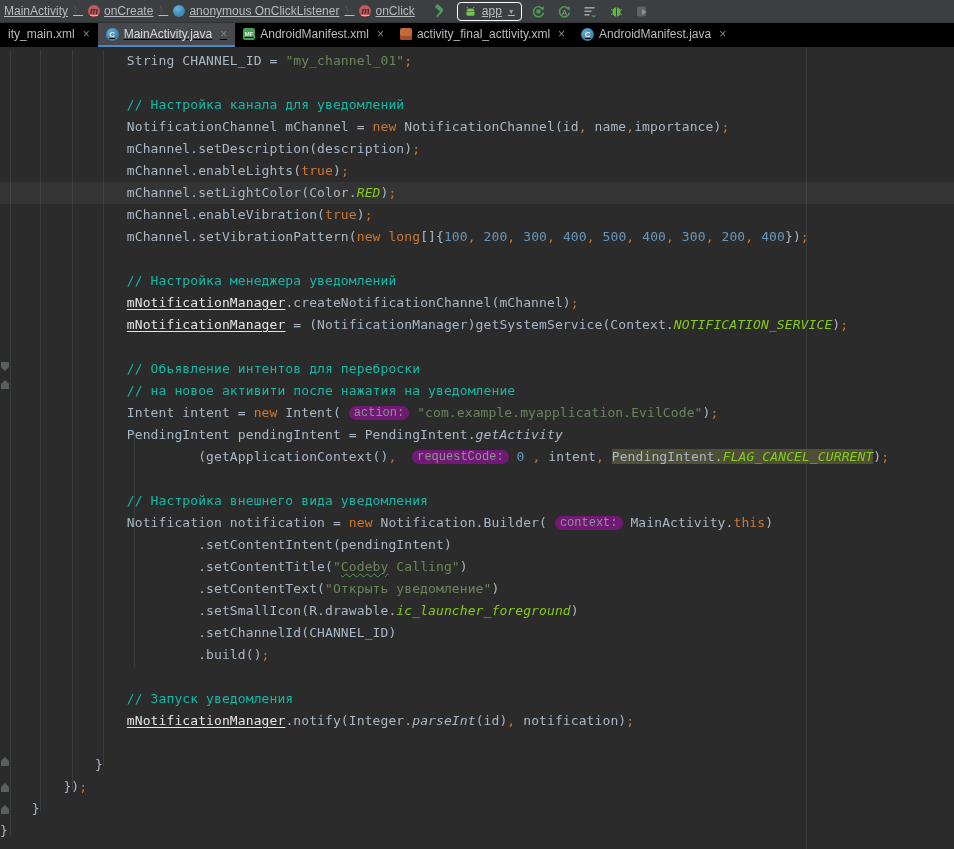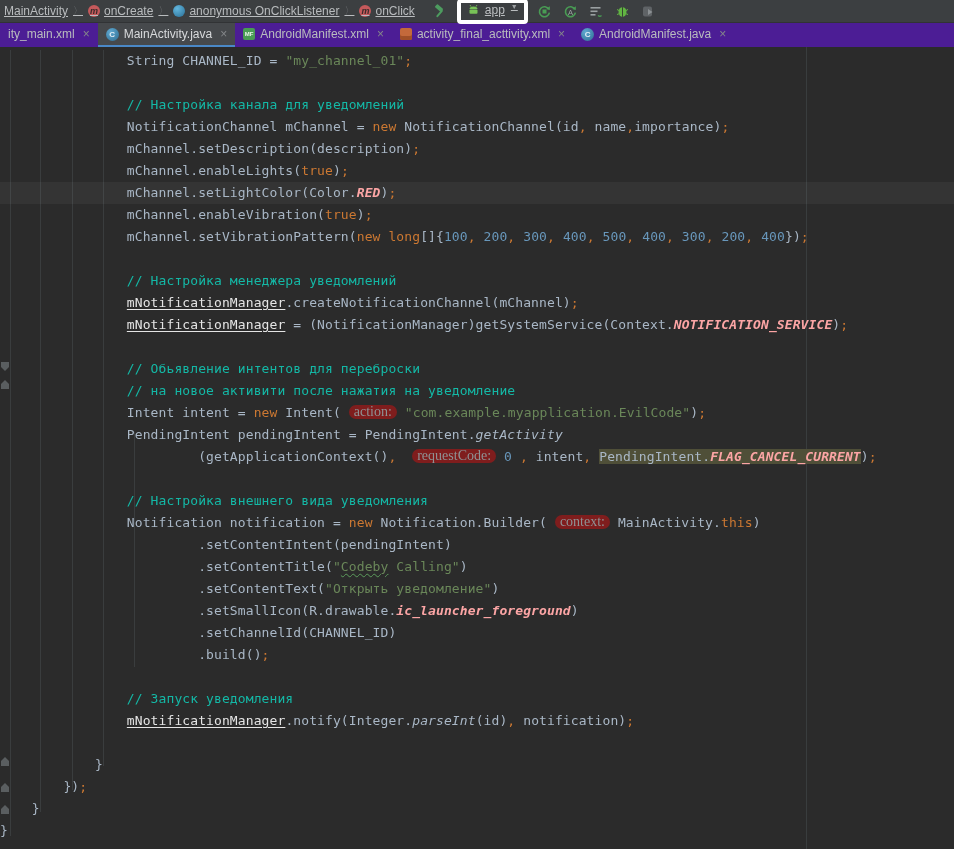--- a/index.html
+++ b/index.html
@@ -11,27 +11,27 @@
            padding:0 4px;border-bottom:1px solid #313335;font-size:12px;color:#b9bcbe;text-decoration:underline;}
   .breadcrumbs{display:flex;align-items:center;gap:4px;white-space:nowrap;}
   .bc-sep{color:#6e7173;font-size:10px;padding:0 1px;}
   .bc-item{display:flex;align-items:center;gap:4px;cursor:default;}
   .bc-icon{width:12px;height:12px;border-radius:50%;display:inline-flex;align-items:center;
            justify-content:center;font-size:9px;line-height:12px;}
   .bc-icon.method{background:#c4595b;color:#3b2c2c;font-style:italic;font-weight:bold;}
   .bc-icon.anon{background:radial-gradient(circle at 35% 30%,#62b6dd,#2a6f96);}
   .toolbar-right{display:flex;align-items:center;gap:8px;margin-left:16px;}
   .tb-icon{width:18px;height:18px;display:inline-flex;align-items:center;justify-content:center;cursor:pointer;}
-  .combo{display:flex;align-items:flex-start;gap:5px;border:4px solid #ffffff;border-radius:4px;
+  .combo{display:flex;align-items:center;gap:5px;border:1px solid #ffffff;border-radius:4px;
          height:17px;padding:0 6px;cursor:pointer;color:#bcbfc1;white-space:nowrap;}
   .combo .arrow{font-size:7px;color:#9da0a2;margin-left:1px;}
 
   
-  .tabbar{height:25px;background:#4c1d95;display:flex;align-items:stretch;overflow:hidden;
-          border-bottom:1px solid #323537;}
+  .tabbar{height:25px;background:#000000;display:flex;align-items:stretch;overflow:hidden;
+          border-bottom:1px solid #323537;text-decoration:underline;}
   .tab{display:flex;align-items:center;gap:5px;padding:0 8px;font-size:12px;color:#b9bcbe;
        border-bottom:3px solid transparent;box-sizing:border-box;cursor:pointer;white-space:nowrap;}
   .tab.active{background:#46494c;border-bottom-color:#4a88c7;color:#d8dadc;}
   .tab .close{color:#84878a;font-size:12px;margin-left:3px;cursor:pointer;}
   .tabicon{display:inline-flex;align-items:center;justify-content:center;flex:none;}
   .tabicon.java-class{width:13px;height:13px;border-radius:50%;
         background:radial-gradient(circle at 35% 30%,#5fa8d0,#2f6e93);
         color:#e3eef5;font-size:8px;font-weight:bold;}
   .tabicon.manifest{width:12px;height:12px;border-radius:2px;background:#499c54;
         color:#eaf4ea;font-size:6px;font-weight:bold;letter-spacing:0;}
@@ -44,27 +44,27 @@
         font-family:"DejaVu Sans Mono",monospace;font-size:13px;line-height:22px;
         letter-spacing:0.1px;color:#a9b7c6;white-space:pre;}
   .line{height:22px;}
   .line.cur{background:rgba(255,255,255,0.045);}
   .k{color:#cc7832;}
   .s{color:#6a8759;}
   .c{color:#14b8a6;}
   .n{color:#6897bb;}
   .p{color:#cc7832;}
   .f{color:#e5e5e5;text-decoration:underline;text-underline-offset:2px;}
-  .sc{color:#fca5a5;font-style:italic;font-weight:bold;}
+  .sc{color:#84cc16;font-style:italic;}
   .sm{font-style:italic;}
   .hl{background:#4f4f38;}
   .typo{text-decoration:underline wavy #5b9b5b;text-decoration-thickness:1px;text-underline-offset:2px;}
-  .hint{display:inline-block;background:#7f1d1d;color:#8f9294;border-radius:7px;
-        padding:0 5px;font-size:14px;line-height:14px;vertical-align:1px;
-        font-family:Liberation Serif, serif;letter-spacing:0;}
+  .hint{display:inline-block;background:#701a75;color:#8f9294;border-radius:7px;
+        padding:0 5px;font-size:12px;line-height:14px;vertical-align:1px;
+        font-family:Liberation Mono, monospace;letter-spacing:0;}
   .guide{position:absolute;width:1px;background:#3a3d3e;z-index:1;}
   .margin-line{position:absolute;top:0;bottom:0;width:1px;background:#393d3e;z-index:1;}
   .fold{position:absolute;left:1px;width:8px;height:9px;background:#5a5e60;z-index:3;cursor:pointer;}
   .fold.up{clip-path:polygon(50% 0,100% 45%,100% 100%,0 100%,0 45%);}
   .fold.down{clip-path:polygon(0 0,100% 0,100% 55%,50% 100%,0 55%);}
 </style>
 </head>
 <body>
 
 <div class="app">

